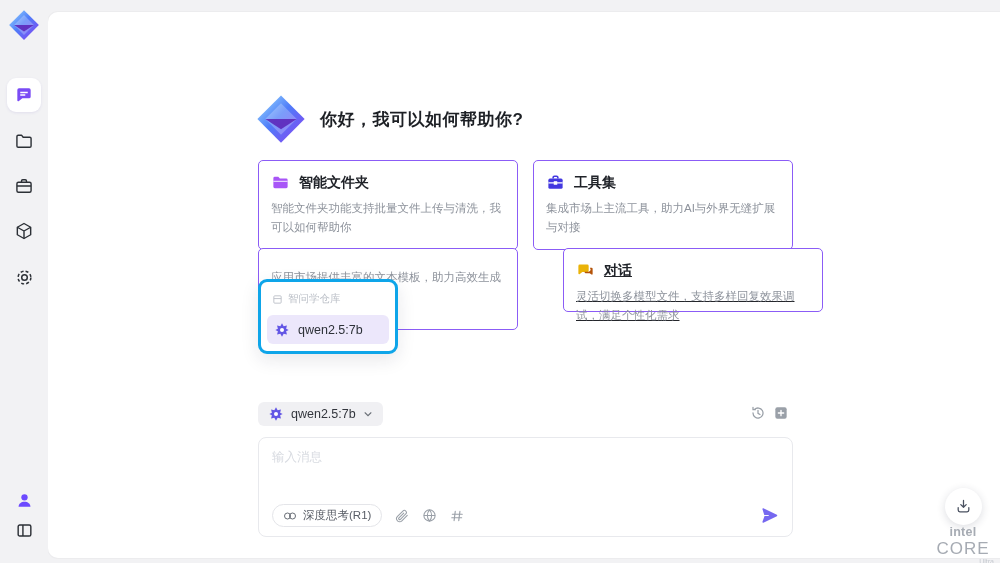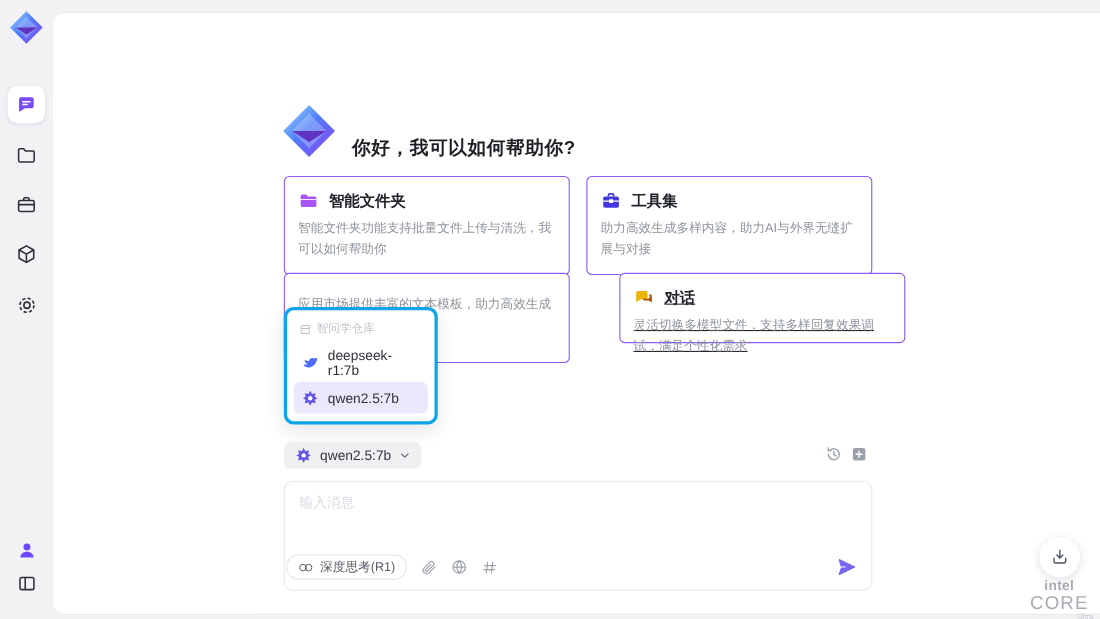--- a/index.html
+++ b/index.html
@@ -17,21 +17,21 @@
   }
   
   .sidebar { position:absolute; left:0; top:0; bottom:0; width:48px; background:#f2f2f4; z-index:6; }
   .side-item {
     position:absolute; left:50%; transform:translateX(-50%);
     width:34px; height:34px; border-radius:9px;
     display:flex; align-items:center; justify-content:center; cursor:pointer;
   }
   .side-item.active { background:#ffffff; box-shadow:0 1px 3px rgba(80,60,180,.10); }
   
-  .greeting { position:absolute; left:254px; top:92px; display:flex; align-items:flex-end; z-index:2; }
+  .greeting { position:absolute; left:254px; top:92px; display:flex; align-items:center; z-index:2; }
   .greeting .logo { width:54px; height:54px; }
   .greeting h1 { font-size:17px; font-weight:bold; margin-left:12px; color:#1d2025; letter-spacing:.5px;}
   
   .card {
     position:absolute; width:260px; background:#fff;
     border:1px solid #8b5cf6; border-radius:5px; padding:12px 12px;
     cursor:pointer; z-index:2;
   }
   .card-head { display:flex; align-items:center; gap:9px; }
   .card-title { font-size:14px; font-weight:bold; color:#202329; }
@@ -57,21 +57,21 @@
     background:#f0f0f3; border-radius:6px; font-size:12.5px; color:#33363d; cursor:pointer;
   }
   .row-icons { position:absolute; top:405px; z-index:2; cursor:pointer; }
   
   .composer {
     position:absolute; left:258px; top:437px; width:535px; height:100px; z-index:2;
     background:#fff; border:1px solid #e8e9ed; border-radius:8px; padding:11px 13px;
   }
   .placeholder { font-size:12.5px; color:#d8dbe1; }
   .composer-bottom {
-    position:absolute; left:1px; right:13px; bottom:9px;
+    position:absolute; left:13px; right:13px; bottom:9px;
     display:flex; align-items:center; gap:13px;text-align:center;
   }
   .think-pill {
     display:inline-flex; align-items:center; gap:6px;
     border:1px solid #e4e5e9; border-radius:13px; padding:3px 10px;
     font-size:11.5px; color:#585d66; cursor:pointer; background:#fff;
   }
   .tool-ic { cursor:pointer; display:flex; }
   .send-btn { margin-left:auto; cursor:pointer; display:flex; }
   
@@ -181,21 +181,21 @@
 
 <div class="card" style="left:533px; top:160px;">
   <div class="card-head">
     <svg class="cicon" viewBox="0 0 24 24">
       <rect x="3" y="7" width="18" height="13" rx="2" fill="#4338e0"></rect>
       <path d="M9 7V5.6A1.6 1.6 0 0 1 10.6 4h2.8A1.6 1.6 0 0 1 15 5.6V7" fill="none" stroke="#4338e0" stroke-width="2"></path>
       <path stroke="#ffffff" stroke-width="1.4" d="M3 12.5h18 M10.5 11v3h3v-3z" fill="#fff"></path>
     </svg>
     <span class="card-title">工具集</span>
   </div>
-  <div class="card-desc">助力高效生成多样内容，助力AI与外界无缝扩展与对接</div>
+  <div class="card-desc">集成市场上主流工具，助力AI与外界无缝扩展与对接</div>
 </div>
 
 <div class="card" style="left:258px; top:248px; height:82px;">
   <div class="card-desc">应用市场提供丰富的文本模板，助力高效生成多样内容</div>
 </div>
 
 <div class="card" style="left:563px; top:248px; height:64px;text-decoration:underline;">
   <div class="card-head">
     <svg class="cicon" viewBox="0 0 24 24">
       <path fill="#eab308" d="M3 6.2A1.7 1.7 0 0 1 4.7 4.5h9.6A1.7 1.7 0 0 1 16 6.2v6.1a1.7 1.7 0 0 1-1.7 1.7H8l-3.6 2.6c-.6.4-1.4 0-1.4-.7z"></path>
@@ -208,26 +208,20 @@
 
 <div class="dropdown">
   <div class="dd-header">
     <svg width="11" height="11" viewBox="0 0 24 24" fill="none" stroke="#bcc0c8" stroke-width="2">
       <rect x="4" y="4" width="16" height="16" rx="2"></rect>
         <path d="M4 10h16"></path>
     </svg>
     <span>智问学仓库</span>
   </div>
 
-  <div class="dd-item">
-    <svg class="micon" viewBox="0 0 24 24">
-      <path fill="#4d6bfe" d="M21.2 7.6c-1.1 4.9-4.1 8.8-8.6 10.1-2.5.7-5 .5-7.1-.6-.9-.5-1.8-1.2-2.4-2.1-.3-.4.1-.9.6-.8 1.6.3 3.2 0 4.5-.7-2-1-3.3-2.8-3.8-5-.1-.5.4-.9.9-.6 1.5 1 3.3 1.5 5.1 1.4.2-1.4 1.1-2.7 2.4-3.5 1.5-.9 3.4-.8 4.8.1l2.7-1.1c.5-.2 1 .3.9.8z"></path>
-    </svg>
-    <span>deepseek-r1:7b</span>
-  </div>
 
   <div class="dd-item selected">
     <svg class="micon" viewBox="0 0 24 24">
       <path fill="#6356e5" d="M12 2l2.5 4.3 4.9-1.2-1.2 4.9L22 12l-3.8 2 1.2 4.9-4.9-1.2L12 22l-2.5-4.3-4.9 1.2 1.2-4.9L2 12l3.8-2-1.2-4.9 4.9 1.2z"></path>
       <circle cx="12" cy="12" r="3" fill="#fff"></circle>
     </svg>
     <span>qwen2.5:7b</span>
   </div>
 
 </div>

